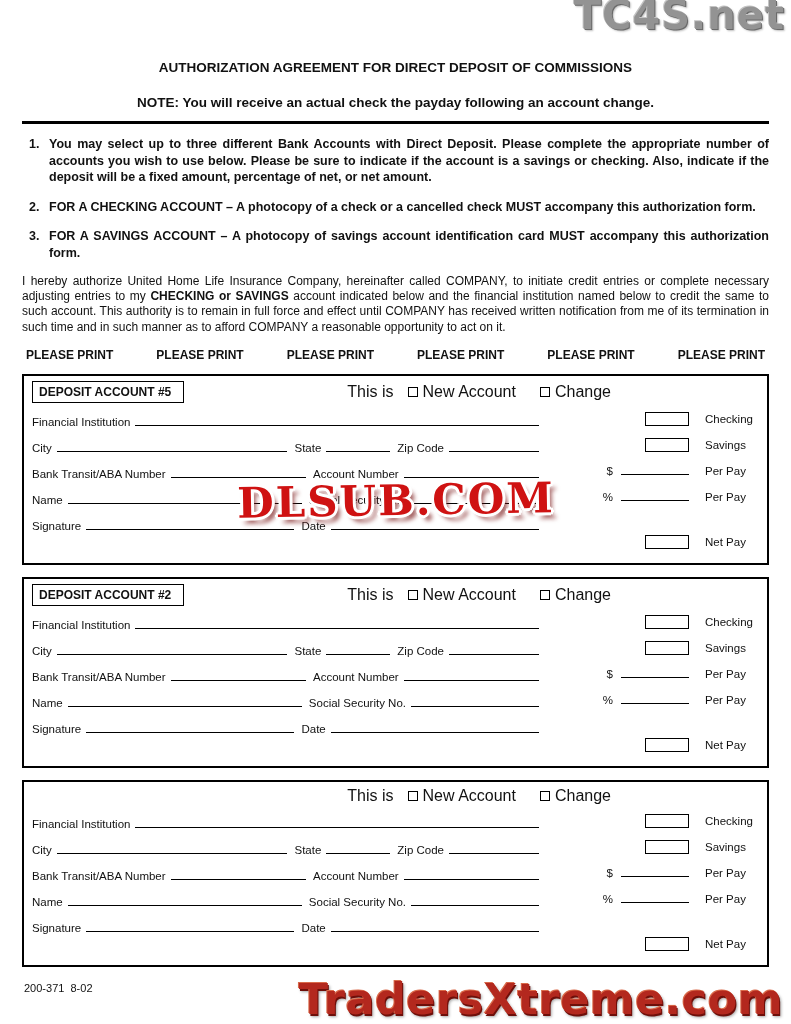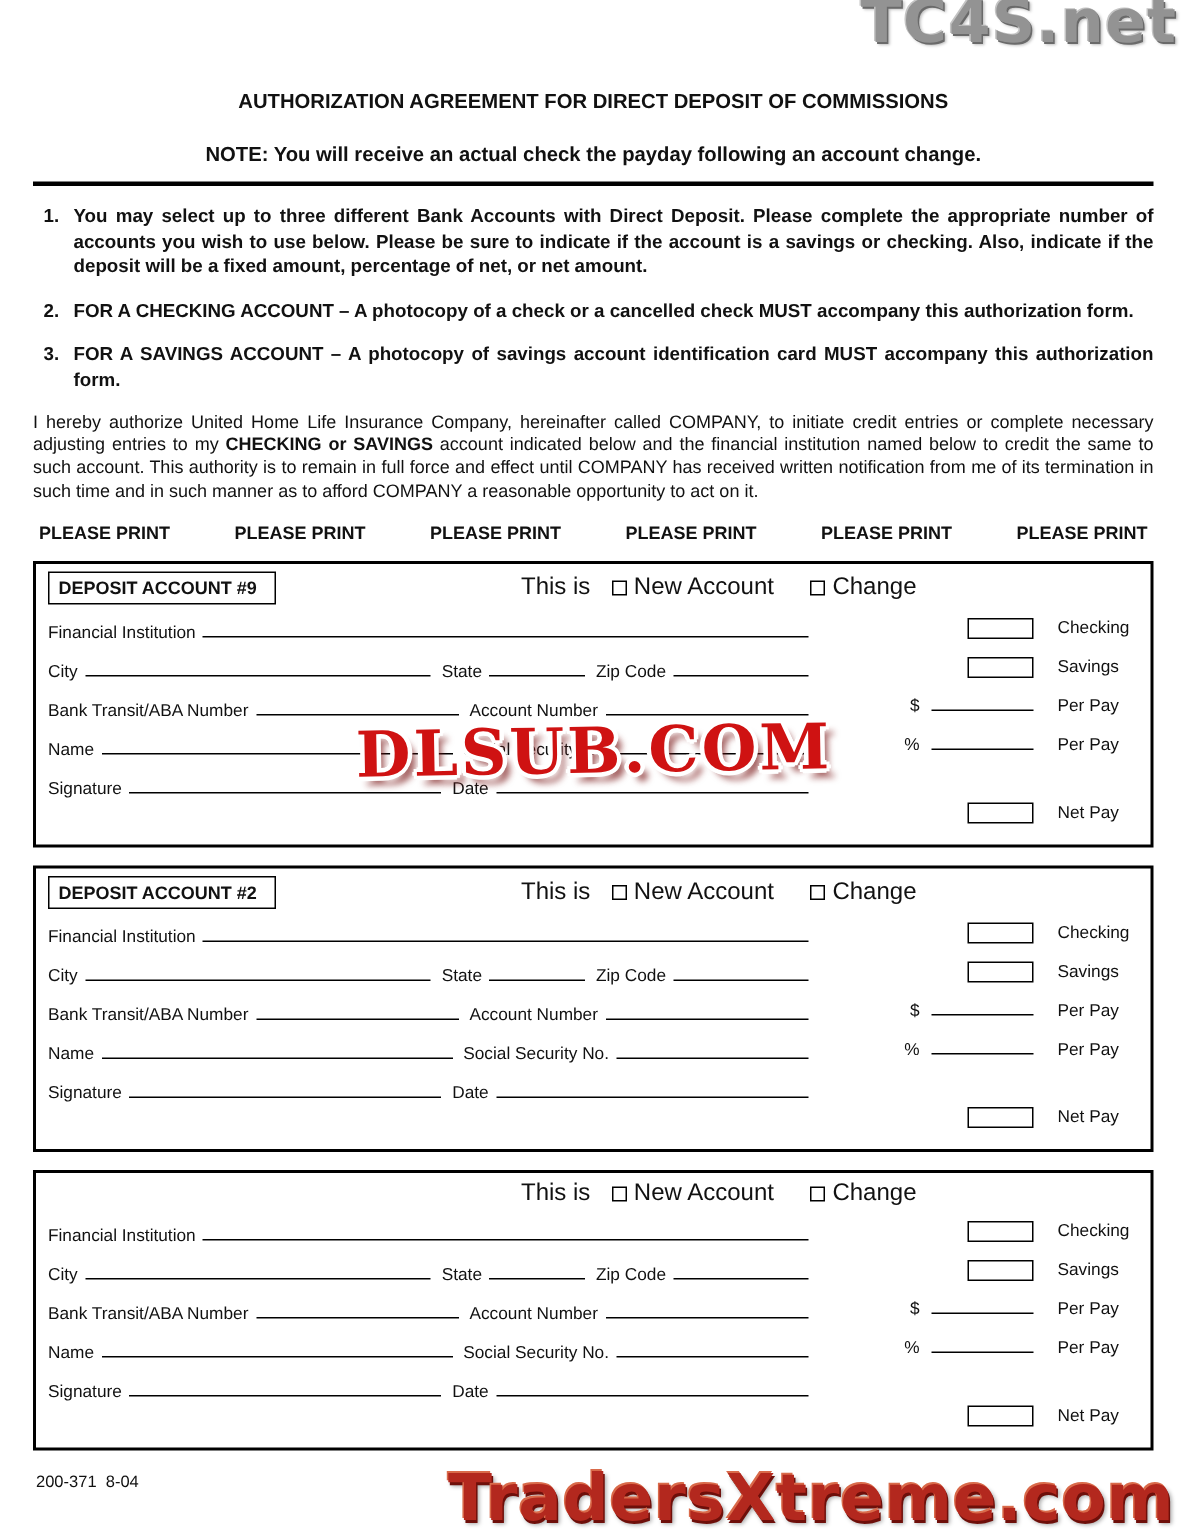--- a/index.html
+++ b/index.html
@@ -117,21 +117,21 @@
     <span>PLEASE PRINT</span>
     <span>PLEASE PRINT</span>
     <span>PLEASE PRINT</span>
     <span>PLEASE PRINT</span>
     <span>PLEASE PRINT</span>
   </div>
 
   <div id="accounts">
   <div class="account">
     <div class="acc-header">
-      <div class="acc-title">DEPOSIT ACCOUNT #9</div>
+      <div class="acc-title">DEPOSIT ACCOUNT #5</div>
       <div class="acc-choice">
         <span>This is</span>
         <span class="chk"></span>
         <span>New Account</span>
         <span class="chk chk-2"></span>
         <span>Change</span>
       </div>
       <div class="hdr-gap"></div>
     </div>
 
@@ -372,14 +372,14 @@
               </span>
           <span class="rlabel">Net Pay</span>
         </div>
       </div>
     </div>
 
   </div>
 </div>
 </div>
 
-<div class="form-number">200-371  8-04</div>
+<div class="form-number">200-371  8-02</div>
 <div class="wm-bottom">TradersXtreme.com</div>
 
 </body></html>

